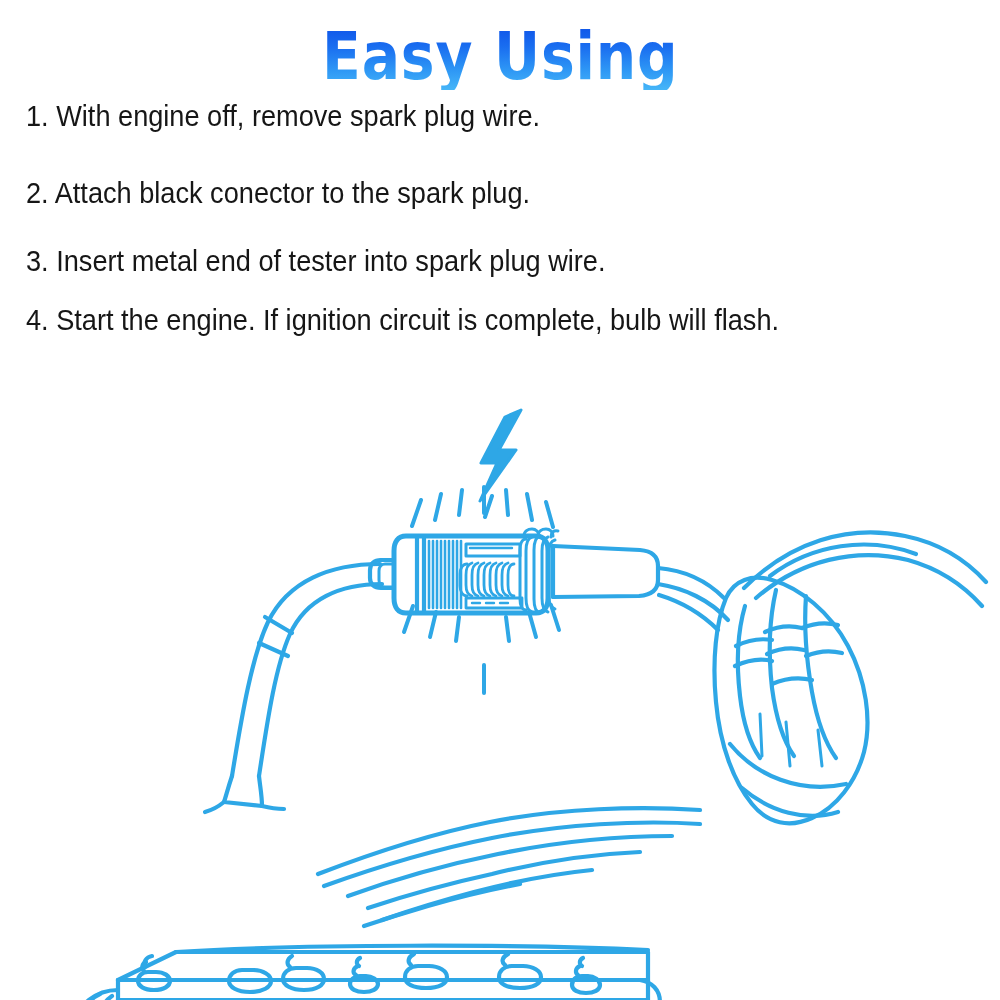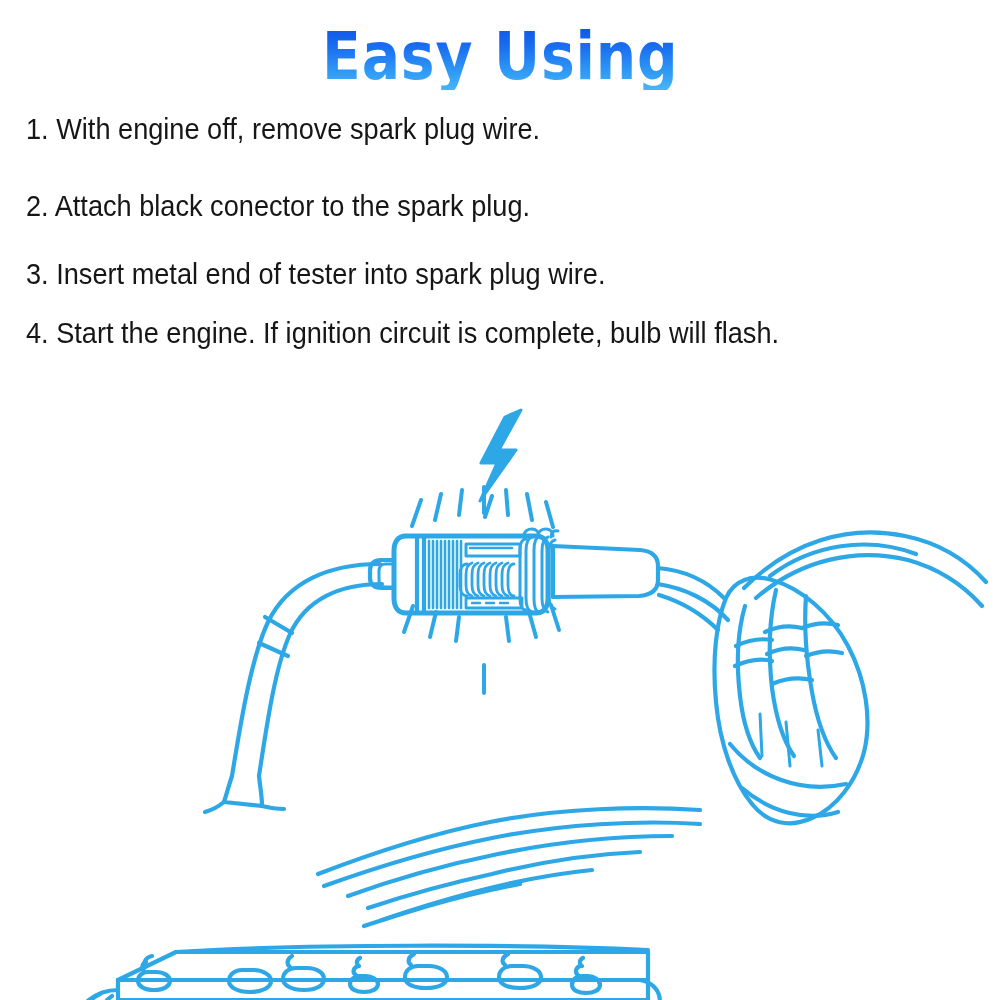--- a/index.html
+++ b/index.html
@@ -41,21 +41,21 @@
     -webkit-background-clip: text;
     background-clip: text;
     color: transparent;
     -webkit-text-fill-color: transparent;
   }
 
   
   .steps {
     position: absolute;
     left: 26px;
-    top: 97px;
+    top: 84px;
     width: 960px;
   }
   .step {
     font-family: "Liberation Sans", sans-serif;
     font-size: 30px;
     color: #161616;
     line-height: 1.05;
     white-space: nowrap;
     transform: scaleX(0.905);
     transform-origin: left center;

